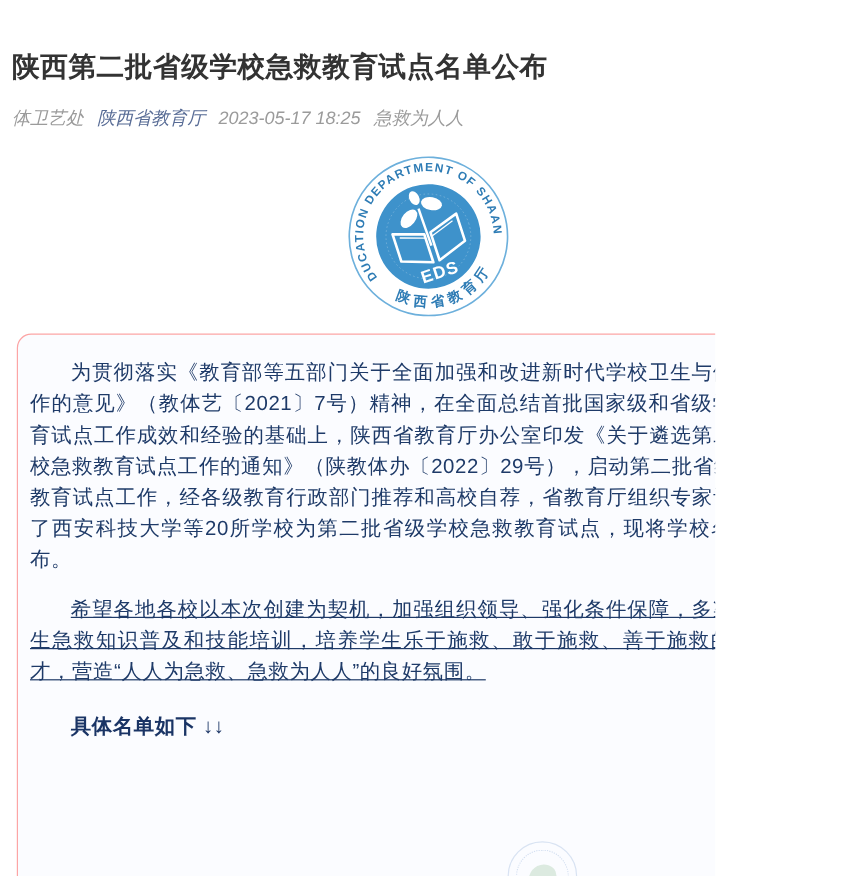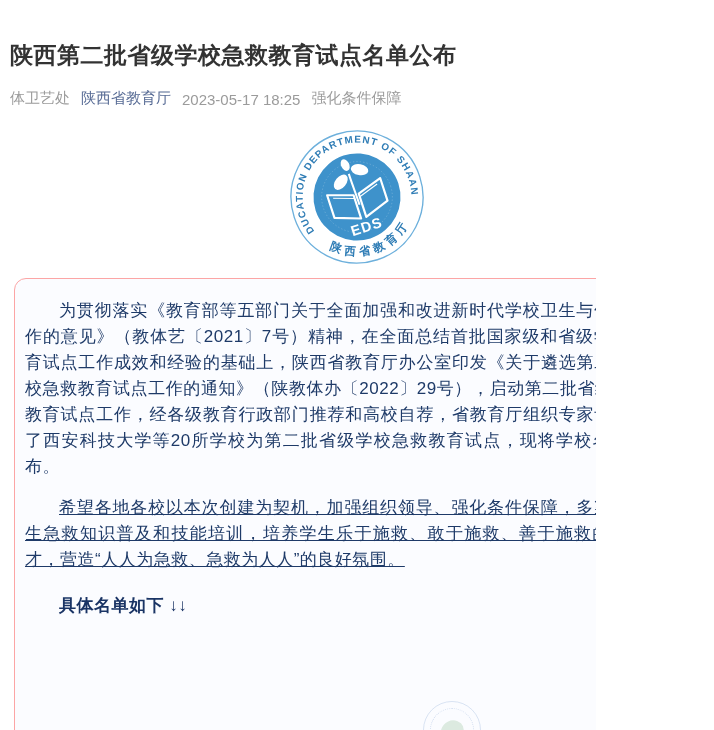--- a/index.html
+++ b/index.html
@@ -6,22 +6,22 @@
   html,body { background:#ffffff; }
   body { font-family:"Liberation Sans","DejaVu Sans",sans-serif; }
   .page { position:relative; width:596px; height:730px; background:#ffffff; overflow:hidden;margin-top:30px; }
 
   .article-title {
     position:absolute; left:10px; top:9px; width:690px;
     font-size:23px; line-height:32px; font-weight:bold; color:#333333;
     letter-spacing:0.5px;
   }
   .meta-row {
-    position:absolute; left:10px; top:59px; display:flex; align-items:flex-end; gap:11px;
-    font-size:15px; color:#9b9b9b; white-space:nowrap;
+    position:absolute; left:10px; top:59px; display:flex; align-items:center; gap:11px;
+    font-size:15px; color:#9b9b9b; white-space:nowrap;font-style:italic;
   }
   .meta-account { color:#576b95; cursor:pointer; }
 
   
   .logo-wrap {
     position:absolute; left:289px; top:99px; width:136px; height:136px;
     transform:rotate(-18deg);
   }
   .logo-wrap svg { display:block; width:100%; height:100%; }
 
@@ -64,21 +64,21 @@
 <body>
 
 <div class="page">
 
   <h1 class="article-title">陕西第二批省级学校急救教育试点名单公布</h1>
 
   <div class="meta-row">
     <span class="meta-author">体卫艺处</span>
     <span class="meta-account">陕西省教育厅</span>
     <span class="meta-date">2023-05-17 18:25</span>
-    <span class="meta-location">强化条件保障</span>
+    <span class="meta-location">急救为人人</span>
   </div>
 
   <div class="logo-wrap">
     <svg viewBox="0 0 200 200">
       <defs>
         <path id="arcTop" d="M 24.8,127.4 A 80,80 0 1 1 175.2,127.4" fill="none"></path>
         <path id="arcBottom" d="M 29.6,149.3 A 86,86 0 0 0 170.4,149.3" fill="none"></path>
       </defs>
       <circle cx="100" cy="100" r="97" fill="#ffffff" stroke="#6db0dc" stroke-width="2"></circle>
       <circle cx="100" cy="100" r="64" fill="#3e92cb"></circle>

